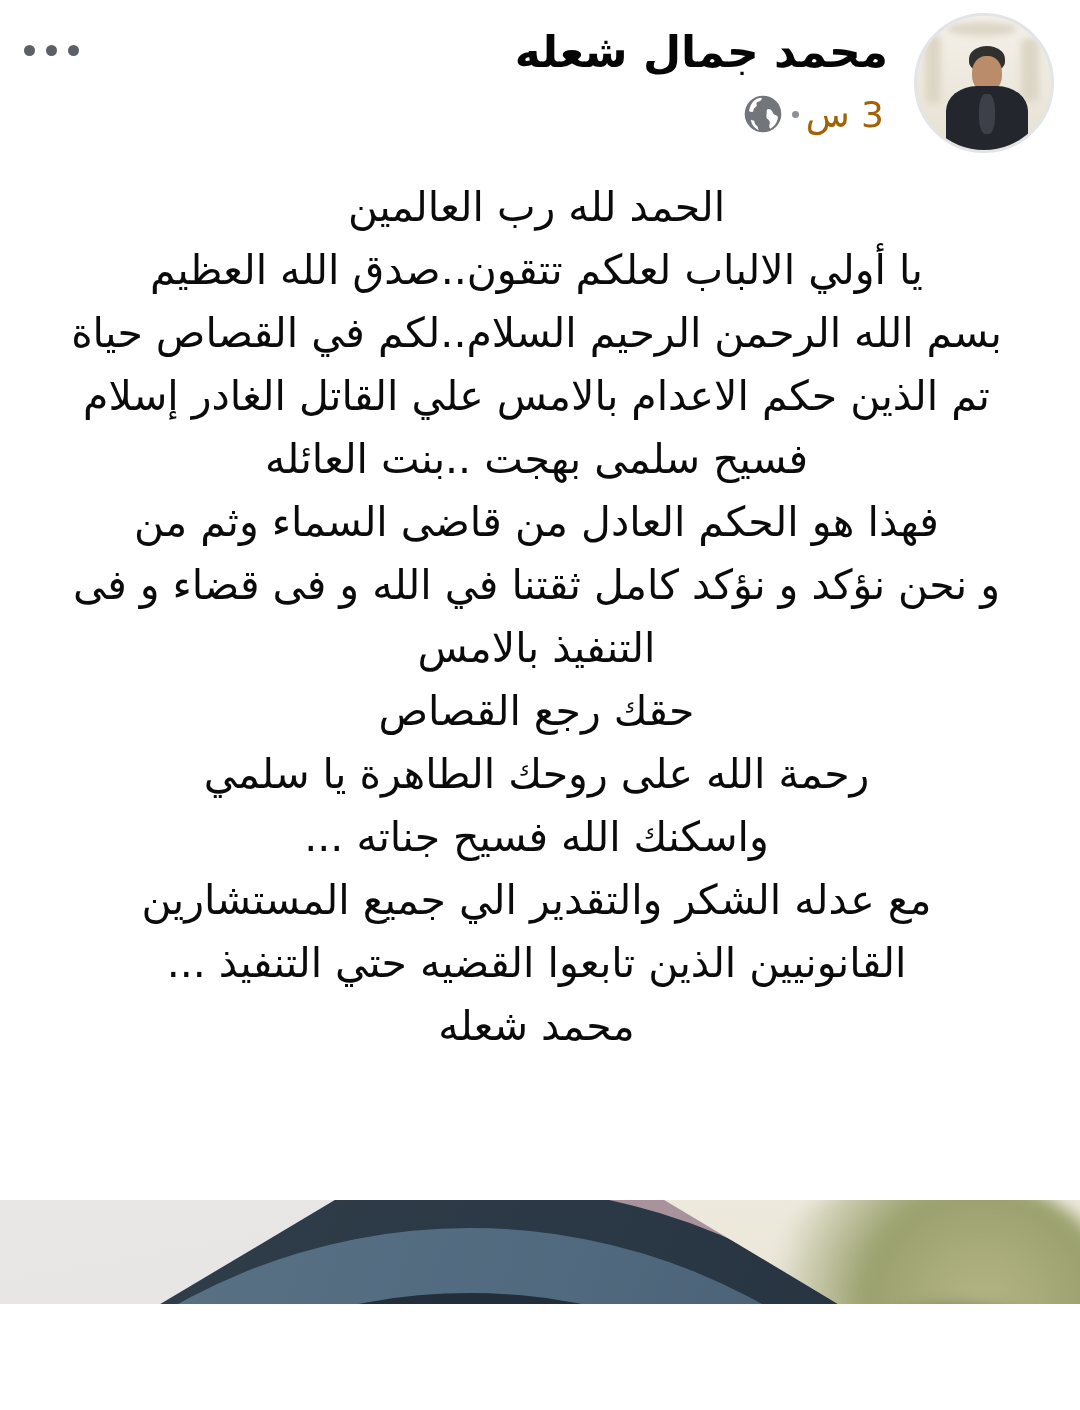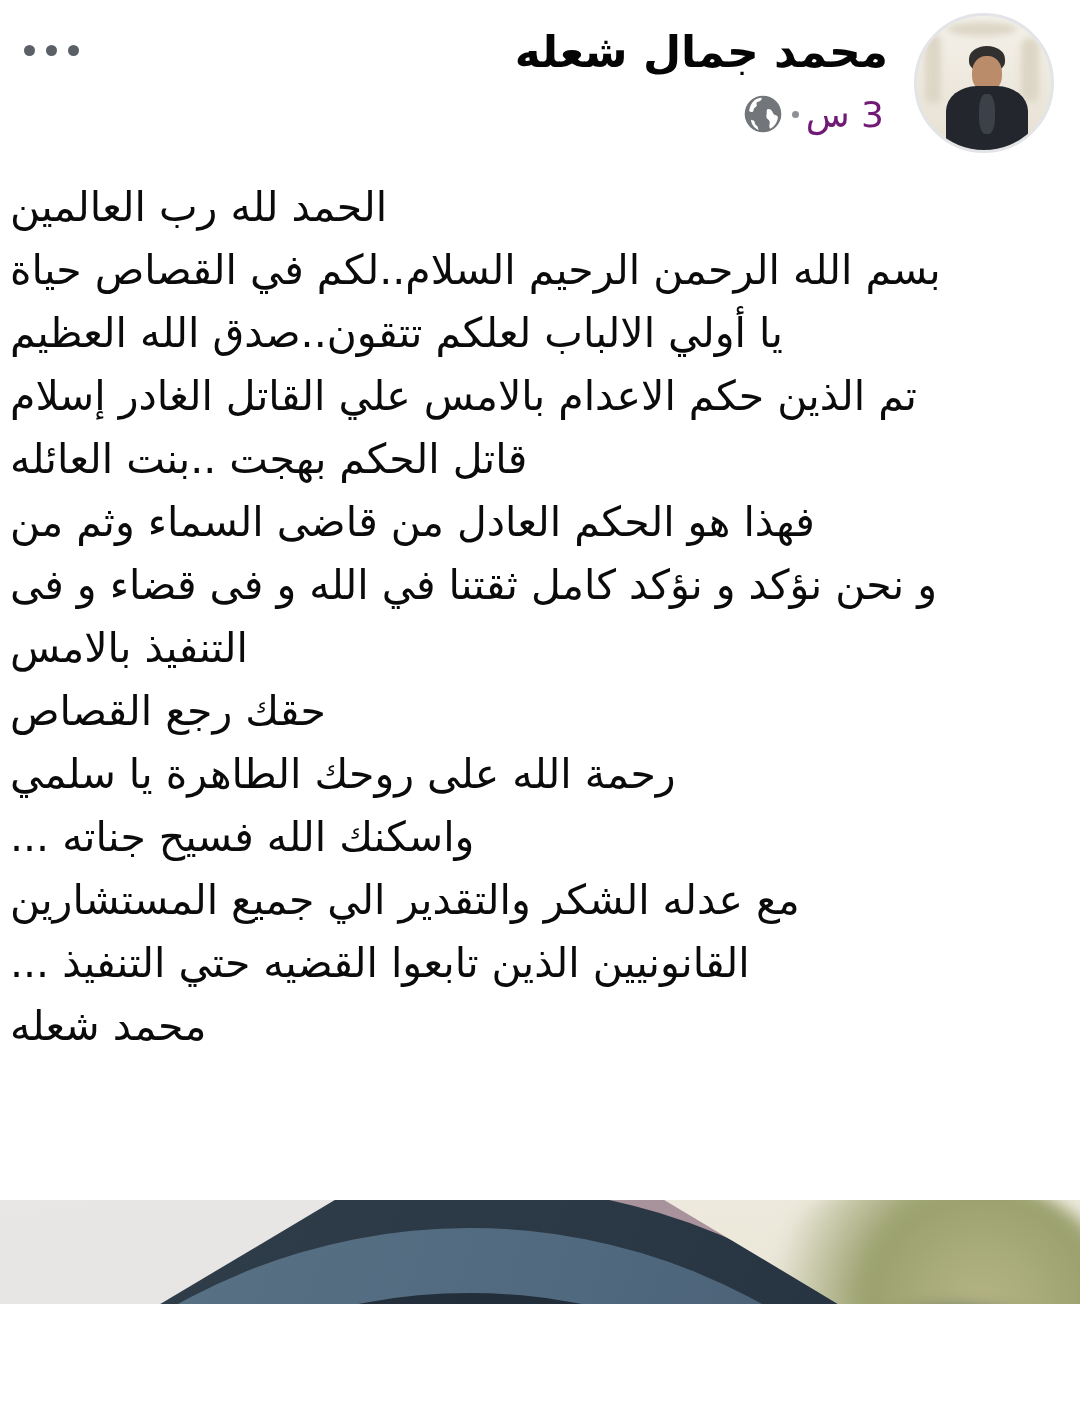--- a/index.html
+++ b/index.html
@@ -22,26 +22,26 @@
     border-radius:50% 50% 40% 40%;background:#31302e;}
   .man-face{position:absolute;left:55px;top:40px;width:30px;height:36px;
     border-radius:46%;background:#bb8c69;}
   .man-body{position:absolute;left:29px;top:70px;width:82px;height:66px;
     border-radius:38% 38% 0 0;background:#23262d;}
   .man-shirt{position:absolute;left:62px;top:78px;width:16px;height:40px;
     border-radius:40%;background:#3c4049;}
   .author{position:absolute;right:192px;top:26px;max-width:560px;
     font-size:44px;font-weight:700;color:#050505;direction:rtl;white-space:nowrap;cursor:pointer;}
   .meta{position:absolute;right:196px;top:90px;height:48px;display:flex;
-    direction:rtl;align-items:center;gap:7px;color:#701a75;font-size:36px;}
+    direction:rtl;align-items:center;gap:7px;color:#a16207;font-size:36px;}
   .meta .bullet{width:7px;height:7px;border-radius:50%;background:#8d9096;}
   .globe{width:44px;height:44px;display:block;}
   
   .post-text{position:absolute;top:176px;right:17px;left:10px;
-    direction:rtl;text-align:left;color:#0b0b0c;font-size:41px;line-height:63px;}
+    direction:rtl;text-align:center;color:#0b0b0c;font-size:41px;line-height:63px;}
   .post-text .line{white-space:nowrap;}
   
   .photo{position:absolute;left:0;top:1200px;width:1080px;height:210px;
     overflow:hidden;cursor:pointer;
     background:linear-gradient(100deg,#e7e6e4 0%,#e7e6e4 52%,#ebe8db 68%,#e9e5d6 100%);}
   .ellipse{position:absolute;border-radius:50%;}
   .hijab-mauve{left:-250px;top:-70px;width:1440px;height:1400px;
     background:linear-gradient(100deg,#9c8a92 0%,#a8929b 55%,#b598a0 85%);}
   .hijab-navy-outer{left:-180px;top:-15px;width:1300px;height:1294px;
     background:linear-gradient(115deg,#33424e 0%,#2a3744 45%,#202c38 90%);}
@@ -94,24 +94,24 @@
     <svg class="globe" viewBox="0 0 24 24">
       <circle cx="12" cy="12" r="10" fill="#72757a"></circle>
       <path fill="#ffffff" d="M7.2 4.6c1.2-.8 2.6-1.3 4-1.4.3.8-.2 1.5-1 1.8-.6.2-1.4.2-1.7.9-.2.5.1 1 .1 1.5-.1.8-1.1 1-1.5 1.6-.4.6-.1 1.4-.7 1.8-.6.4-1.4 0-2-.4.3-2.4 1.4-4.5 2.8-5.8z"></path>
       <path fill="#ffffff" d="M14.6 9.3c.9-.2 1.8.3 2.3 1 .5.7.6 1.7 1.4 2.1.5.3 1.2.3 1.6.8.3.4.2 1 .1 1.5-.5 2.3-2 4.3-4 5.4-.7-.6-.6-1.7-.4-2.6.1-.6.2-1.3-.2-1.8-.3-.5-.9-.7-1.2-1.2-.4-.5-.4-1.2-.3-1.8.1-.6.1-1.3.1-1.9 0-.6.1-1.3.6-1.5z"></path>
       <path fill="#ffffff" d="M9.9 20.8c-.7-.4-.5-1.4-.9-2-.3-.6-1-.8-1.3-1.4-.3-.5-.1-1.2-.5-1.6-.4-.5-1.2-.4-1.8-.7.3 2.6 2 4.8 4.5 5.7z"></path>
     </svg>
   </div>
 
   <div class="post-text">
     <div class="line">الحمد لله رب العالمين</div>
+    <div class="line">يا أولي الالباب لعلكم تتقون..صدق الله العظيم</div>
     <div class="line">بسم الله الرحمن الرحيم السلام..لكم في القصاص حياة</div>
-    <div class="line">يا أولي الالباب لعلكم تتقون..صدق الله العظيم</div>
     <div class="line">تم الذين حكم الاعدام بالامس علي القاتل الغادر إسلام</div>
-    <div class="line">قاتل الحكم بهجت ..بنت العائله</div>
+    <div class="line">فسيح سلمى بهجت ..بنت العائله</div>
     <div class="line">فهذا هو الحكم العادل من قاضى السماء  وثم من</div>
     <div class="line">و نحن نؤكد و نؤكد كامل ثقتنا في الله و فى قضاء و فى</div>
     <div class="line">التنفيذ بالامس</div>
     <div class="line">حقك رجع القصاص</div>
     <div class="line">رحمة الله على روحك الطاهرة يا سلمي</div>
     <div class="line">واسكنك الله فسيح جناته ...</div>
     <div class="line">مع عدله الشكر والتقدير الي جميع المستشارين</div>
     <div class="line">القانونيين الذين تابعوا القضيه حتي التنفيذ ...</div>
     <div class="line">محمد شعله</div>
   </div>

